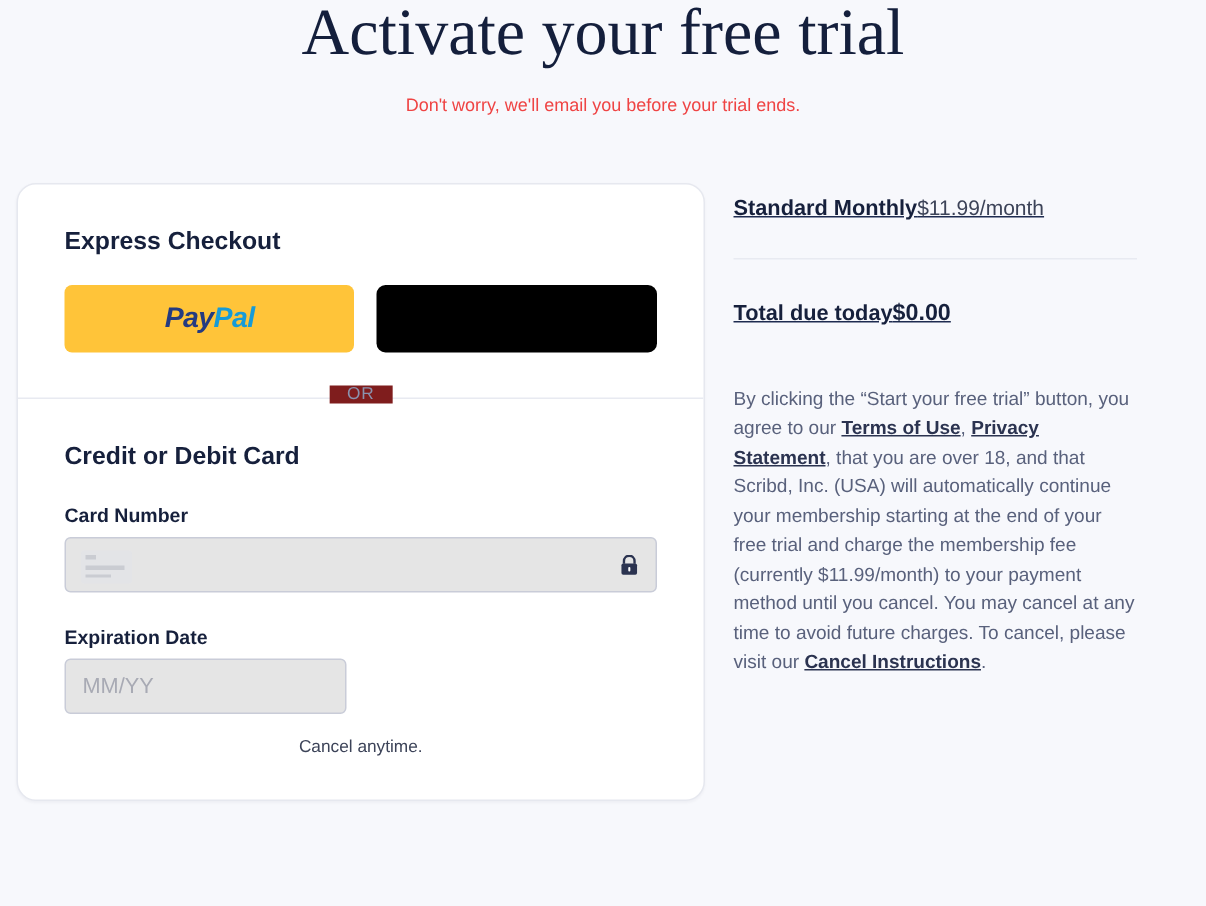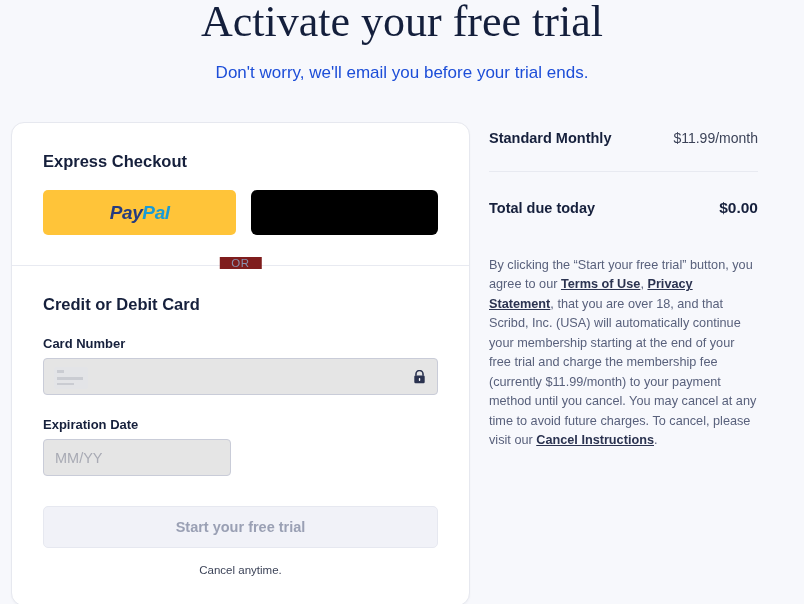--- a/index.html
+++ b/index.html
@@ -26,22 +26,22 @@
     font-family: "Liberation Serif", serif;
     font-size: 44px;
     font-weight: 400;
     color: #141f3c;
     margin: 0;
     line-height: 44px;
     padding-top: 0px;
     letter-spacing: 0px;
   }
   .page-subtitle {
-    font-size: 17px;
-    color: #1d4ed8;
+    font-size: 12px;
+    color: #ef4444;
     margin: 0;
     padding-top: 19px;
     font-weight: 400;
   }
 
   
   .content {
     position: absolute;
     top: 122px;
     left: 0;
@@ -233,22 +233,22 @@
 
   
   .summary {
     position: absolute;
     left: 489px;
     top: 8px;
     width: 269px;
   }
   .summary-row {
     display: flex;
-    justify-content: space-between;
     align-items: baseline;
+    text-decoration: underline;
   }
   .sum-name {
     font-size: 14.5px;
     font-weight: bold;
     color: #16203c;
   }
   .sum-value {
     font-size: 14px;
     color: #3c4358;
   }
@@ -327,21 +327,20 @@
           <div class="label-row">
             <p class="field-label">Expiration Date</p>
           </div>
           <div class="input-wrap">
             <input type="text" placeholder="MM/YY" style="">
           </div>
         </div>
 
       </div>
 
-      <button class="submit-btn">Start your free trial</button>
       <p class="cancel-note">Cancel anytime.</p>
     </div>
   </div>
 
   <div class="summary">
     <div class="summary-row">
       <span class="sum-name">Standard Monthly</span>
       <span class="sum-value">$11.99/month</span>
     </div>
 

